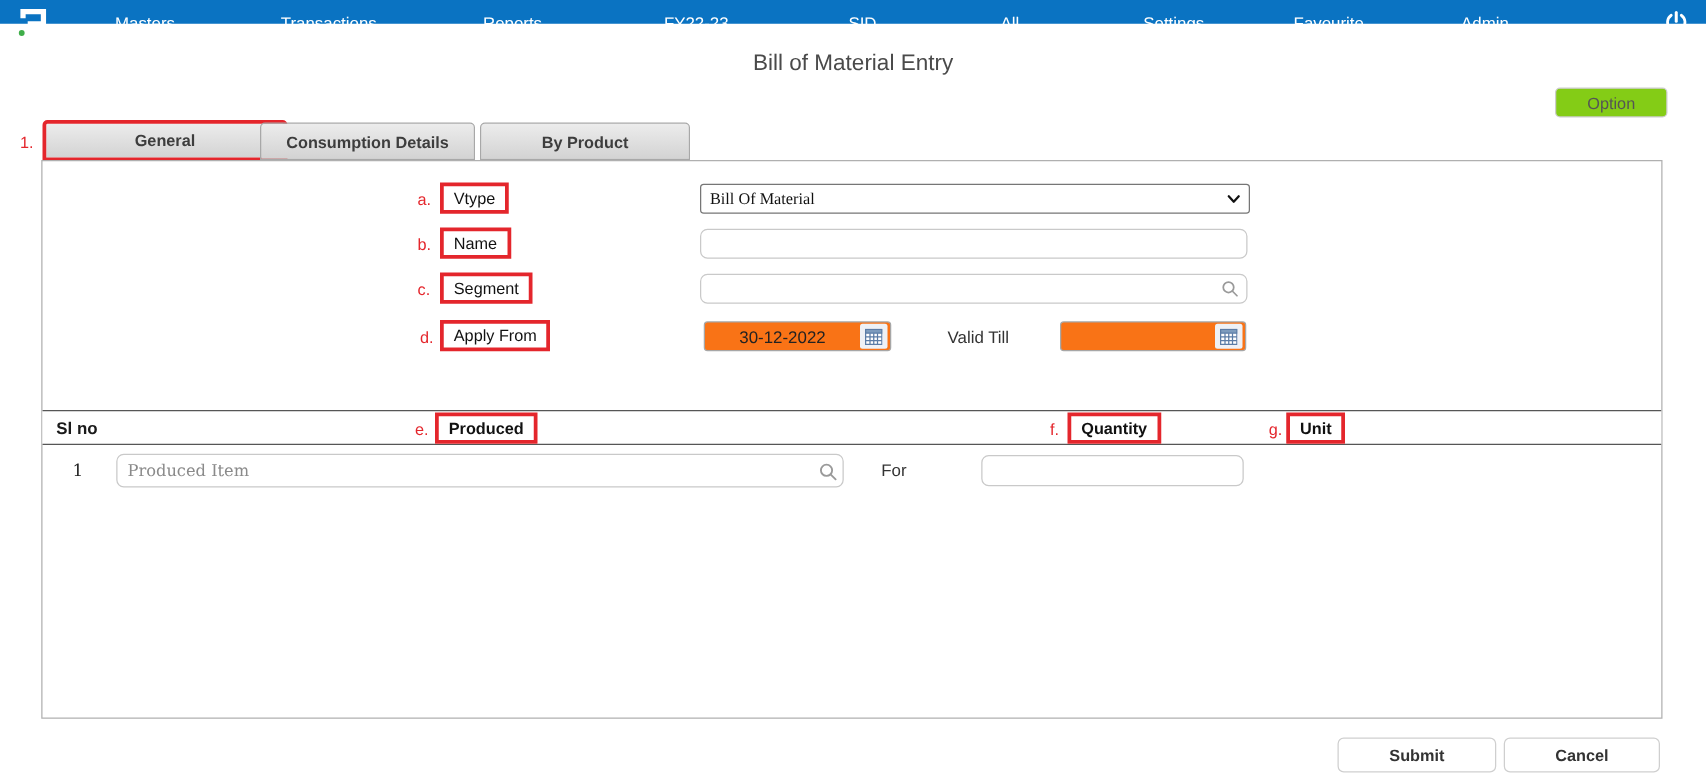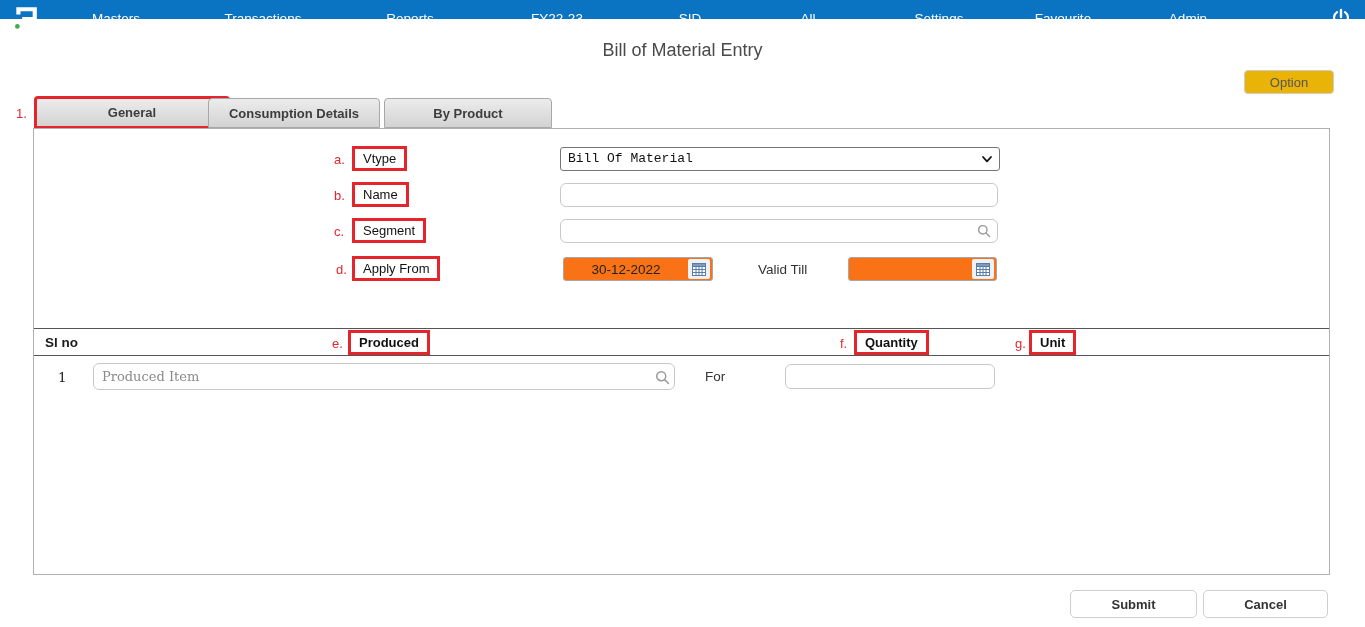--- a/index.html
+++ b/index.html
@@ -6,37 +6,37 @@
   html,body { width:1365px; height:627px; background:#fff; font-family:"Liberation Sans",sans-serif; position:relative; overflow:hidden; }
 
   
   .navbar { position:absolute; left:0; top:0; width:1365px; height:19px; background:#0a73c2; }
   .logo { position:absolute; left:11px; top:4px; width:30px; height:28px; }
   .nav-item { position:absolute; top:0; height:36px; display:flex; align-items:center; transform:translateX(-50%); color:#fff; font-size:13.5px; cursor:pointer; white-space:nowrap; }
   .power { position:absolute; right:14px; top:8px; width:20px; height:20px; cursor:pointer; }
 
   
   .page-title { position:absolute; left:0; top:40px; width:1365px; text-align:center; font-size:18px; color:#4a4a4a; }
-  .option-btn { position:absolute; right:31px; top:70px; width:90px; height:24px; background:#eab308; border:1px solid #ccc; border-radius:4px; font-size:13px; color:#555; cursor:pointer; font-family:"Liberation Sans",sans-serif; }
+  .option-btn { position:absolute; right:31px; top:70px; width:90px; height:24px; background:#84cc16; border:1px solid #ccc; border-radius:4px; font-size:13px; color:#555; cursor:pointer; font-family:"Liberation Sans",sans-serif; }
 
   
   .tab { position:absolute; top:98px; height:30px; background:linear-gradient(#ececec,#d3d3d3); border:1px solid #a8a8a8; border-radius:4px 4px 0 0; display:flex; align-items:center; justify-content:center; font-size:13px; font-weight:bold; color:#3d3d3d; cursor:pointer; }
   .tab.annotated { border:3px solid #e4262c; top:96px; height:33px; }
   .tab-note { position:absolute; left:16px; top:106px; color:#e4262c; font-size:13px; }
 
   
   .panel { position:absolute; left:33px; top:128px; width:1297px; height:447px; border:1px solid #b0b0b0; background:#fff; }
 
   .ann { position:absolute; color:#e4262c; font-size:13px; }
   .label-box { position:absolute; border:3px solid #e4262c; background:#fff; display:flex; align-items:center; justify-content:center; font-size:13px; color:#111; padding:0 8px; height:25px; white-space:nowrap; }
   .label-box.bold { font-weight:bold; }
 
   .txt-input { position:absolute; height:24px; border:1px solid #c9c9c9; border-radius:6px; padding:0 8px; font-size:13px; color:#333; font-family:"Liberation Sans",sans-serif; background:#fff; }
 
-  .vtype-select { position:absolute; left:560px; top:147px; width:440px; height:24px; border:1px solid #767676; border-radius:3px; background:#fff; font-size:13px; color:#111; padding:0 22px 2px 7px; appearance:none; -webkit-appearance:none; font-family:Liberation Mono, monospace; }
+  .vtype-select { position:absolute; left:560px; top:147px; width:440px; height:24px; border:1px solid #767676; border-radius:3px; background:#fff; font-size:13px; color:#111; padding:0 22px 2px 7px; appearance:none; -webkit-appearance:none; font-family:Liberation Serif, serif; }
   .select-chev { position:absolute; left:980px; top:152px; pointer-events:none; }
 
   .search-icon { position:absolute; pointer-events:none; }
 
   .date-wrap { position:absolute; width:150px; height:24px; border:1px solid #a7a7a7; border-radius:3px; background:#f97316; display:flex; align-items:center; }
   .date-wrap input { flex:1; border:none; background:transparent; text-align:center; font-size:13.5px; color:#222; font-family:"Liberation Sans",sans-serif; width:100px; }
   .cal-btn { width:22px; height:20px; margin-right:2px; display:flex; align-items:center; justify-content:center; cursor:pointer; background:#eef1f6; border-radius:2px; }
 
   .plain-label { position:absolute; font-size:13.5px; color:#333; }
 

